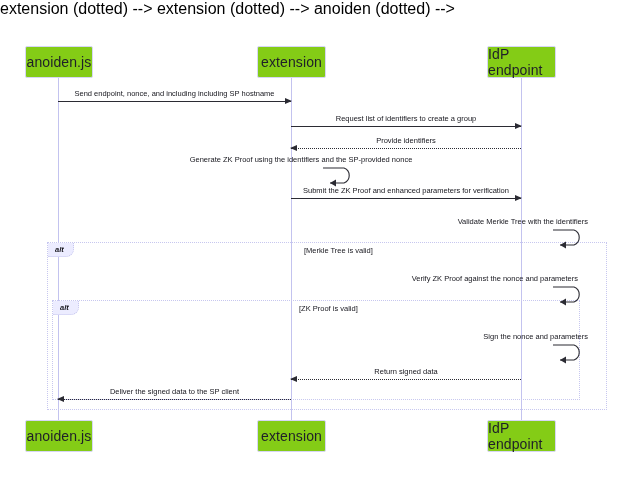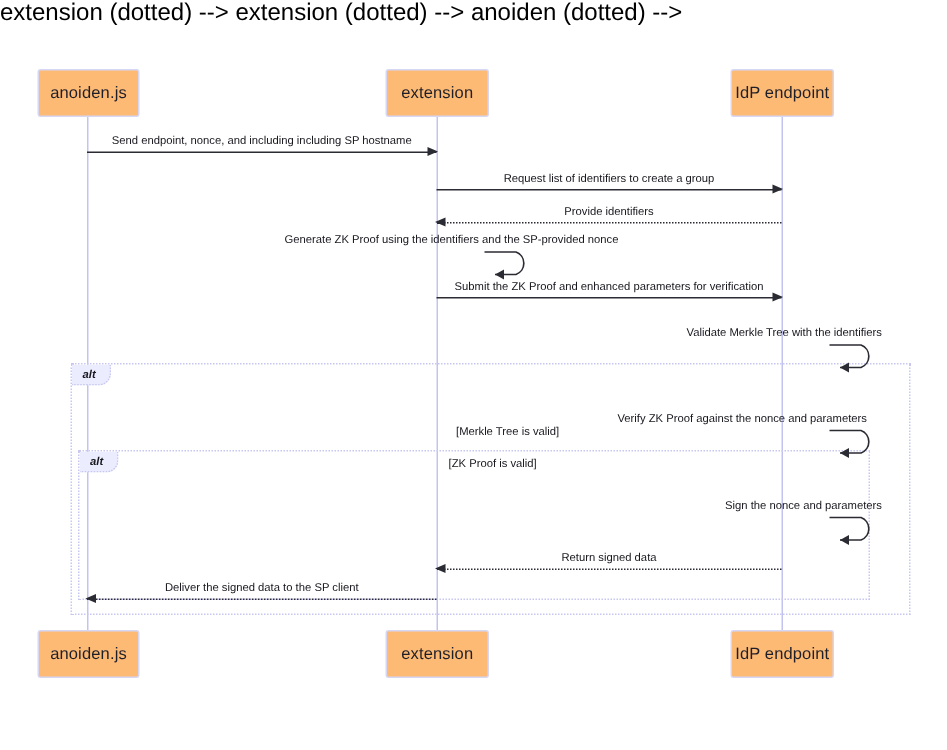--- a/index.html
+++ b/index.html
@@ -6,23 +6,23 @@
   body{
     width:631px;height:500px;background:#ffffff;
     font-family:"Liberation Sans",sans-serif;
     overflow:hidden;position:relative;
   }
   #diagram{position:absolute;left:0;top:0;width:631px;height:500px;}
 
   
   .actor-box{
     position:absolute;box-sizing:border-box;
-    background:#fdba74;border:1px solid #d6d6f5;border-radius:2px;
+    background:#84cc16;border:1px solid #d6d6f5;border-radius:2px;
     display:flex;align-items:center;justify-content:center;
-    font-size:11px;color:#1f1f29;letter-spacing:.1px;
+    font-size:14px;color:#1f1f29;letter-spacing:.1px;
   }
 
   
   .lifeline{position:absolute;width:1px;background:#c3c3ef;}
 
   
   .msg{position:absolute;height:0;}
   .msg .line{
     position:absolute;left:0;top:0;height:0;width:100%;
     border-top:1px solid #2b2b33;
@@ -71,21 +71,21 @@
 
   
   <div class="lifeline" style="left:58px;  top:78px; height:342px;"></div>
   <div class="lifeline" style="left:291px; top:78px; height:342px;"></div>
   <div class="lifeline" style="left:521px; top:78px; height:342px;"></div>
 
   
   <div class="frame" style="left:47px; top:242px; width:560px; height:168px;">
     <div class="frame-tab">alt</div>
   </div>
-  <div class="frame-cond" style="left:304px; top:246px;margin-top:37px;">[Merkle Tree is valid]</div>
+  <div class="frame-cond" style="left:304px; top:246px;">[Merkle Tree is valid]</div>
 
   <div class="frame" style="left:52px; top:300px; width:528px; height:100px;">
     <div class="frame-tab">alt</div>
   </div>
   <div class="frame-cond" style="left:299px; top:304px;">[ZK Proof is valid]</div>
 
   
   <div class="actor-box" style="left:25px; top:46px; width:68px; height:32px;">
     <span>anoiden.js</span>
   </div>

